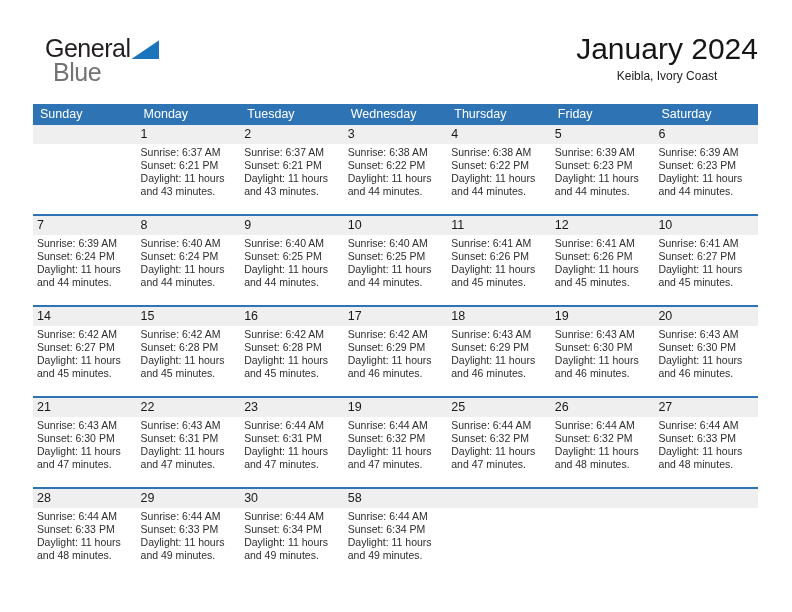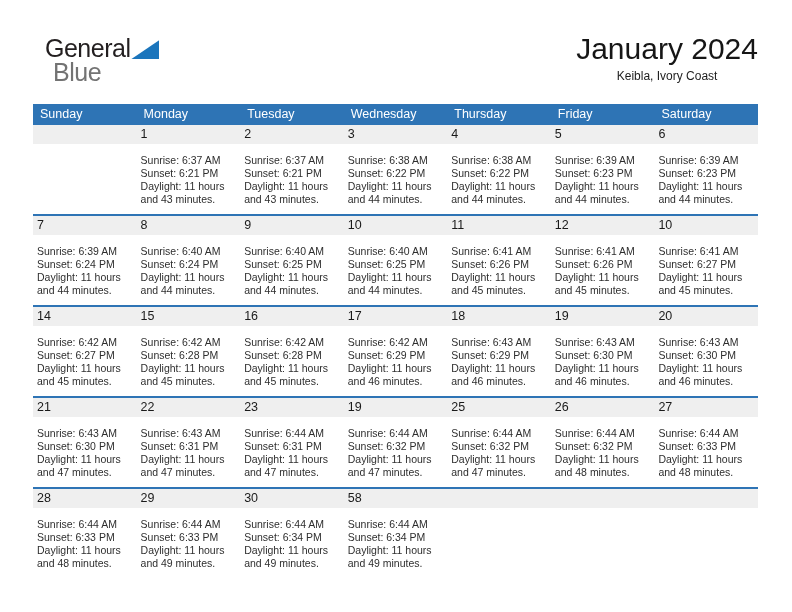--- a/index.html
+++ b/index.html
@@ -24,21 +24,21 @@
   .calendar { position:absolute; left:33px; top:104px; width:725px; }
   .weekday-row { display:grid; grid-template-columns:repeat(7,1fr); background:#2e74b5; height:21px; }
   .weekday { color:#ffffff; font-size:12.5px; line-height:21px; padding-left:7px; overflow:hidden; white-space:nowrap; }
 
   .week { position:relative; height:89px; }
   .week + .week { border-top:2px solid #2e74b5; height:91px; }
   .week::before { content:""; position:absolute; top:0; left:0; right:0; height:19px; background:#efefef; }
   .week-cells { position:relative; display:grid; grid-template-columns:repeat(7,1fr); height:100%; }
   .day-cell { padding:0 3px 0 4px; overflow:hidden; }
   .day-num { font-size:12.5px; line-height:19px; height:20px; color:#1a1a1a; }
-  .day-details { font-size:10.5px; line-height:13px; color:#2e2e2e; padding-top:9px; white-space:nowrap; }
+  .day-details { font-size:10.5px; line-height:13px; color:#2e2e2e; padding-top:1px; white-space:nowrap; }
 </style>
 </head>
 <body>
 
 <div class="page">
 
   <div class="logo">
     <div class="logo-top">
       <span class="logo-general">General</span>
       <span class="logo-triangle"></span>

